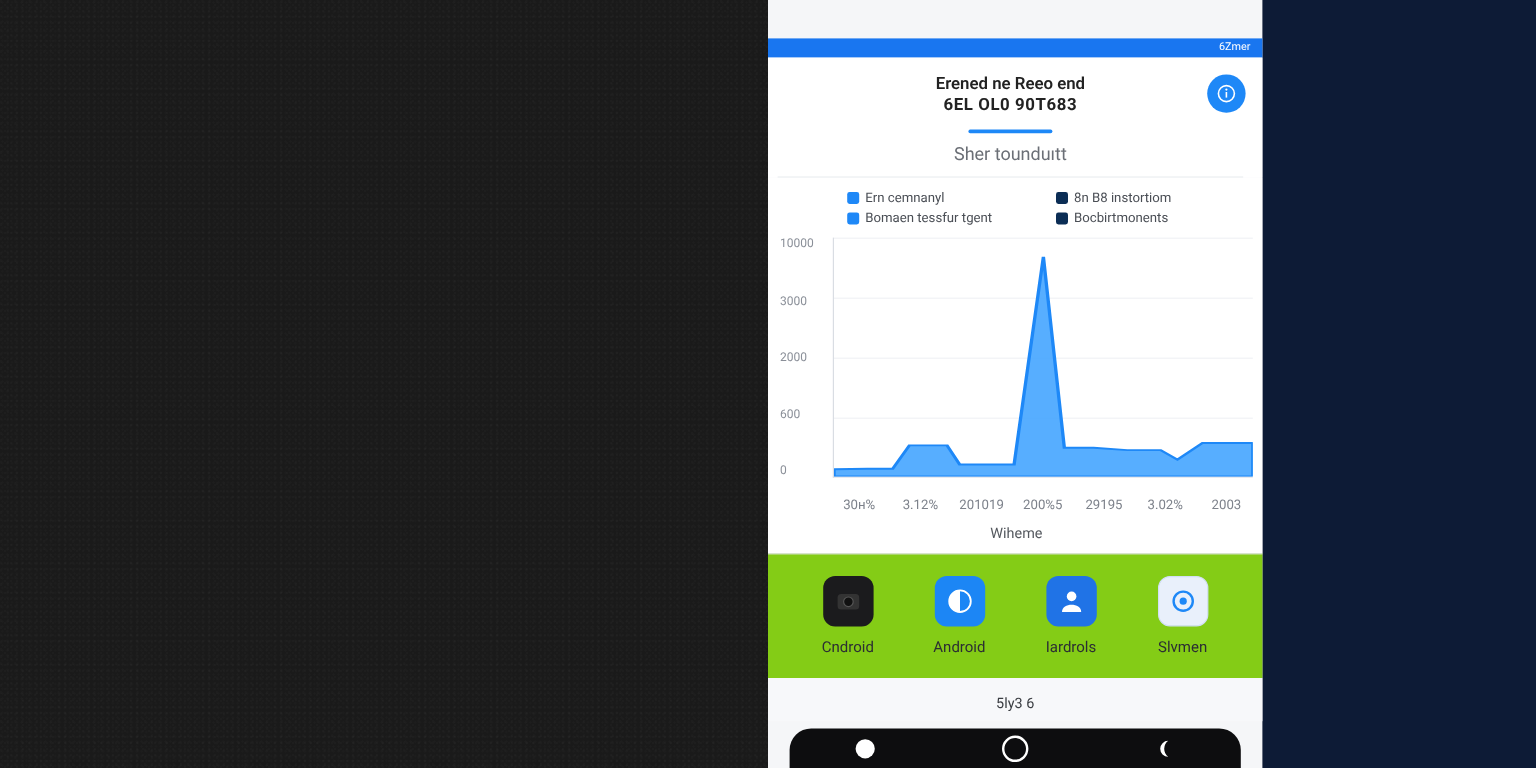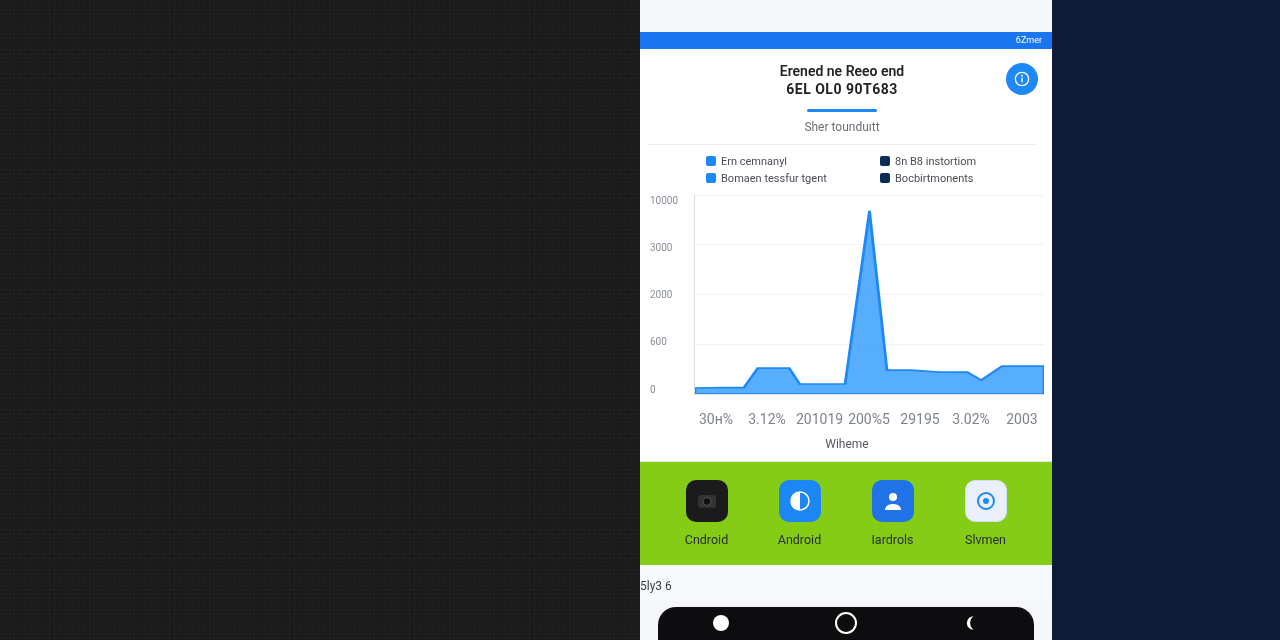--- a/index.html
+++ b/index.html
@@ -88,21 +88,21 @@
   .round-btn svg { width: 16px; height: 16px; fill: #fff; }
   .tab-underline {
     width: 70px;
     height: 3px;
     background: #1e88f7;
     margin: 12px auto 0 auto;
     border-radius: 2px;
   }
   .tab-label {
     text-align: center;
-    font-size: 12px;
+    font-size: 15px;
     color: #6b6f76;
     padding: 8px 0 10px 0;
     border-bottom: 1px solid #eceef1;
   }
   
   .chart-card { background: #fff; padding: 6px 8px 10px 10px; }
   .legend {
     display: flex;
     flex-wrap: wrap;
     gap: 4px 24px;
@@ -140,21 +140,21 @@
   .gridline {
     position: absolute; left: 0; right: 0; height: 1px; background: #f0f2f5;
   }
   .area-path {
     position: absolute; left: 0; top: 0; width: 100%; height: 100%;
   }
   .xaxis {
     display: flex;
     justify-content: space-between;
     padding: 6px 0 0 44px;
-    font-size: 14px;
+    font-size: 11px;
     color: #7d828b;
   }
   .xaxis span { width: 44px; text-align: center; }
   .xaxis-label {
     text-align: center;
     font-size: 12px;
     color: #55595f;
     margin-top: 10px;
   }
   
@@ -180,20 +180,21 @@
   }
   .app-icon svg { width: 24px; height: 24px; }
   .app-icon.i0 { background: #1b1b1d; }
   .app-icon.i1 { background: #1c86f5; }
   .app-icon.i2 { background: #2073e6; }
   .app-icon.i3 { background: #e9f0fb; border: 1px solid #d1dff5; }
   .app-label { font-size: 12.5px; color: #2b2e33; }
   
   .sys-strip {
     background: #f7f8fa;
+    text-align: center;
     font-size: 12px;
     color: #3a3d42;
     padding: 14px 0 8px 0;
   }
   
   .navbar {
     margin: 6px 18px 0 18px;
     height: 56px;
     background: #0d0d0f;
     border-radius: 18px 18px 0 0;

